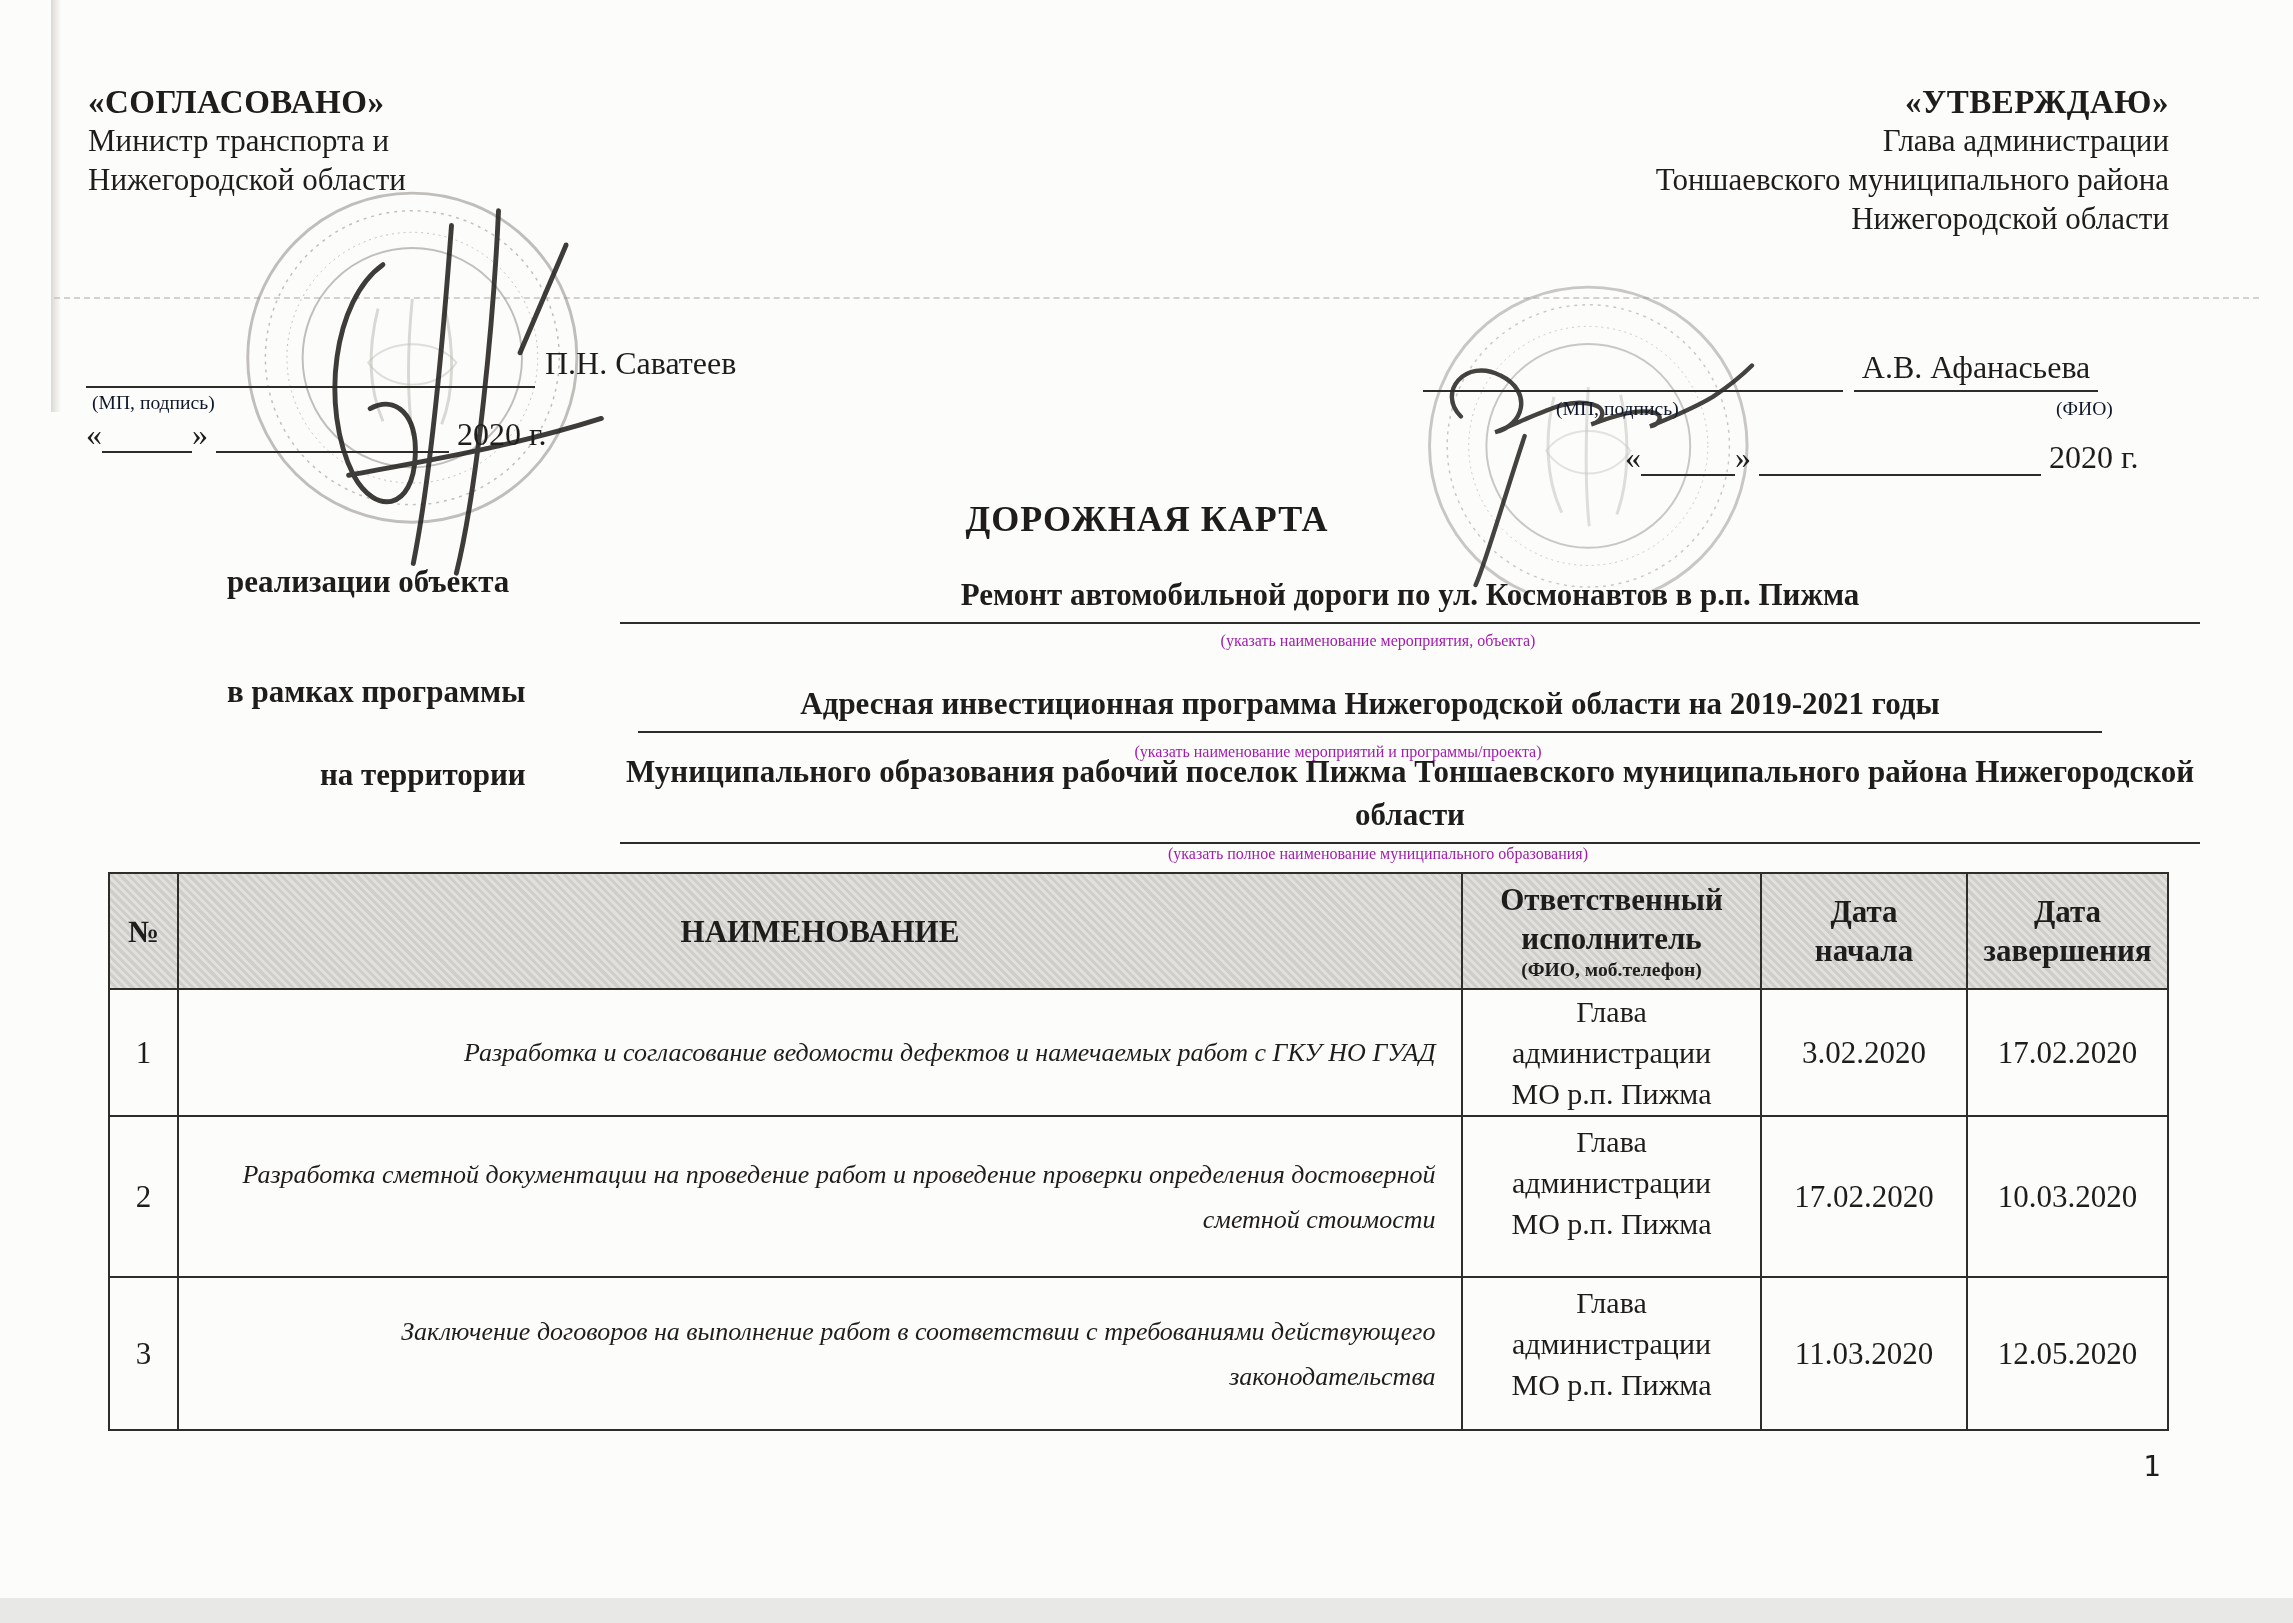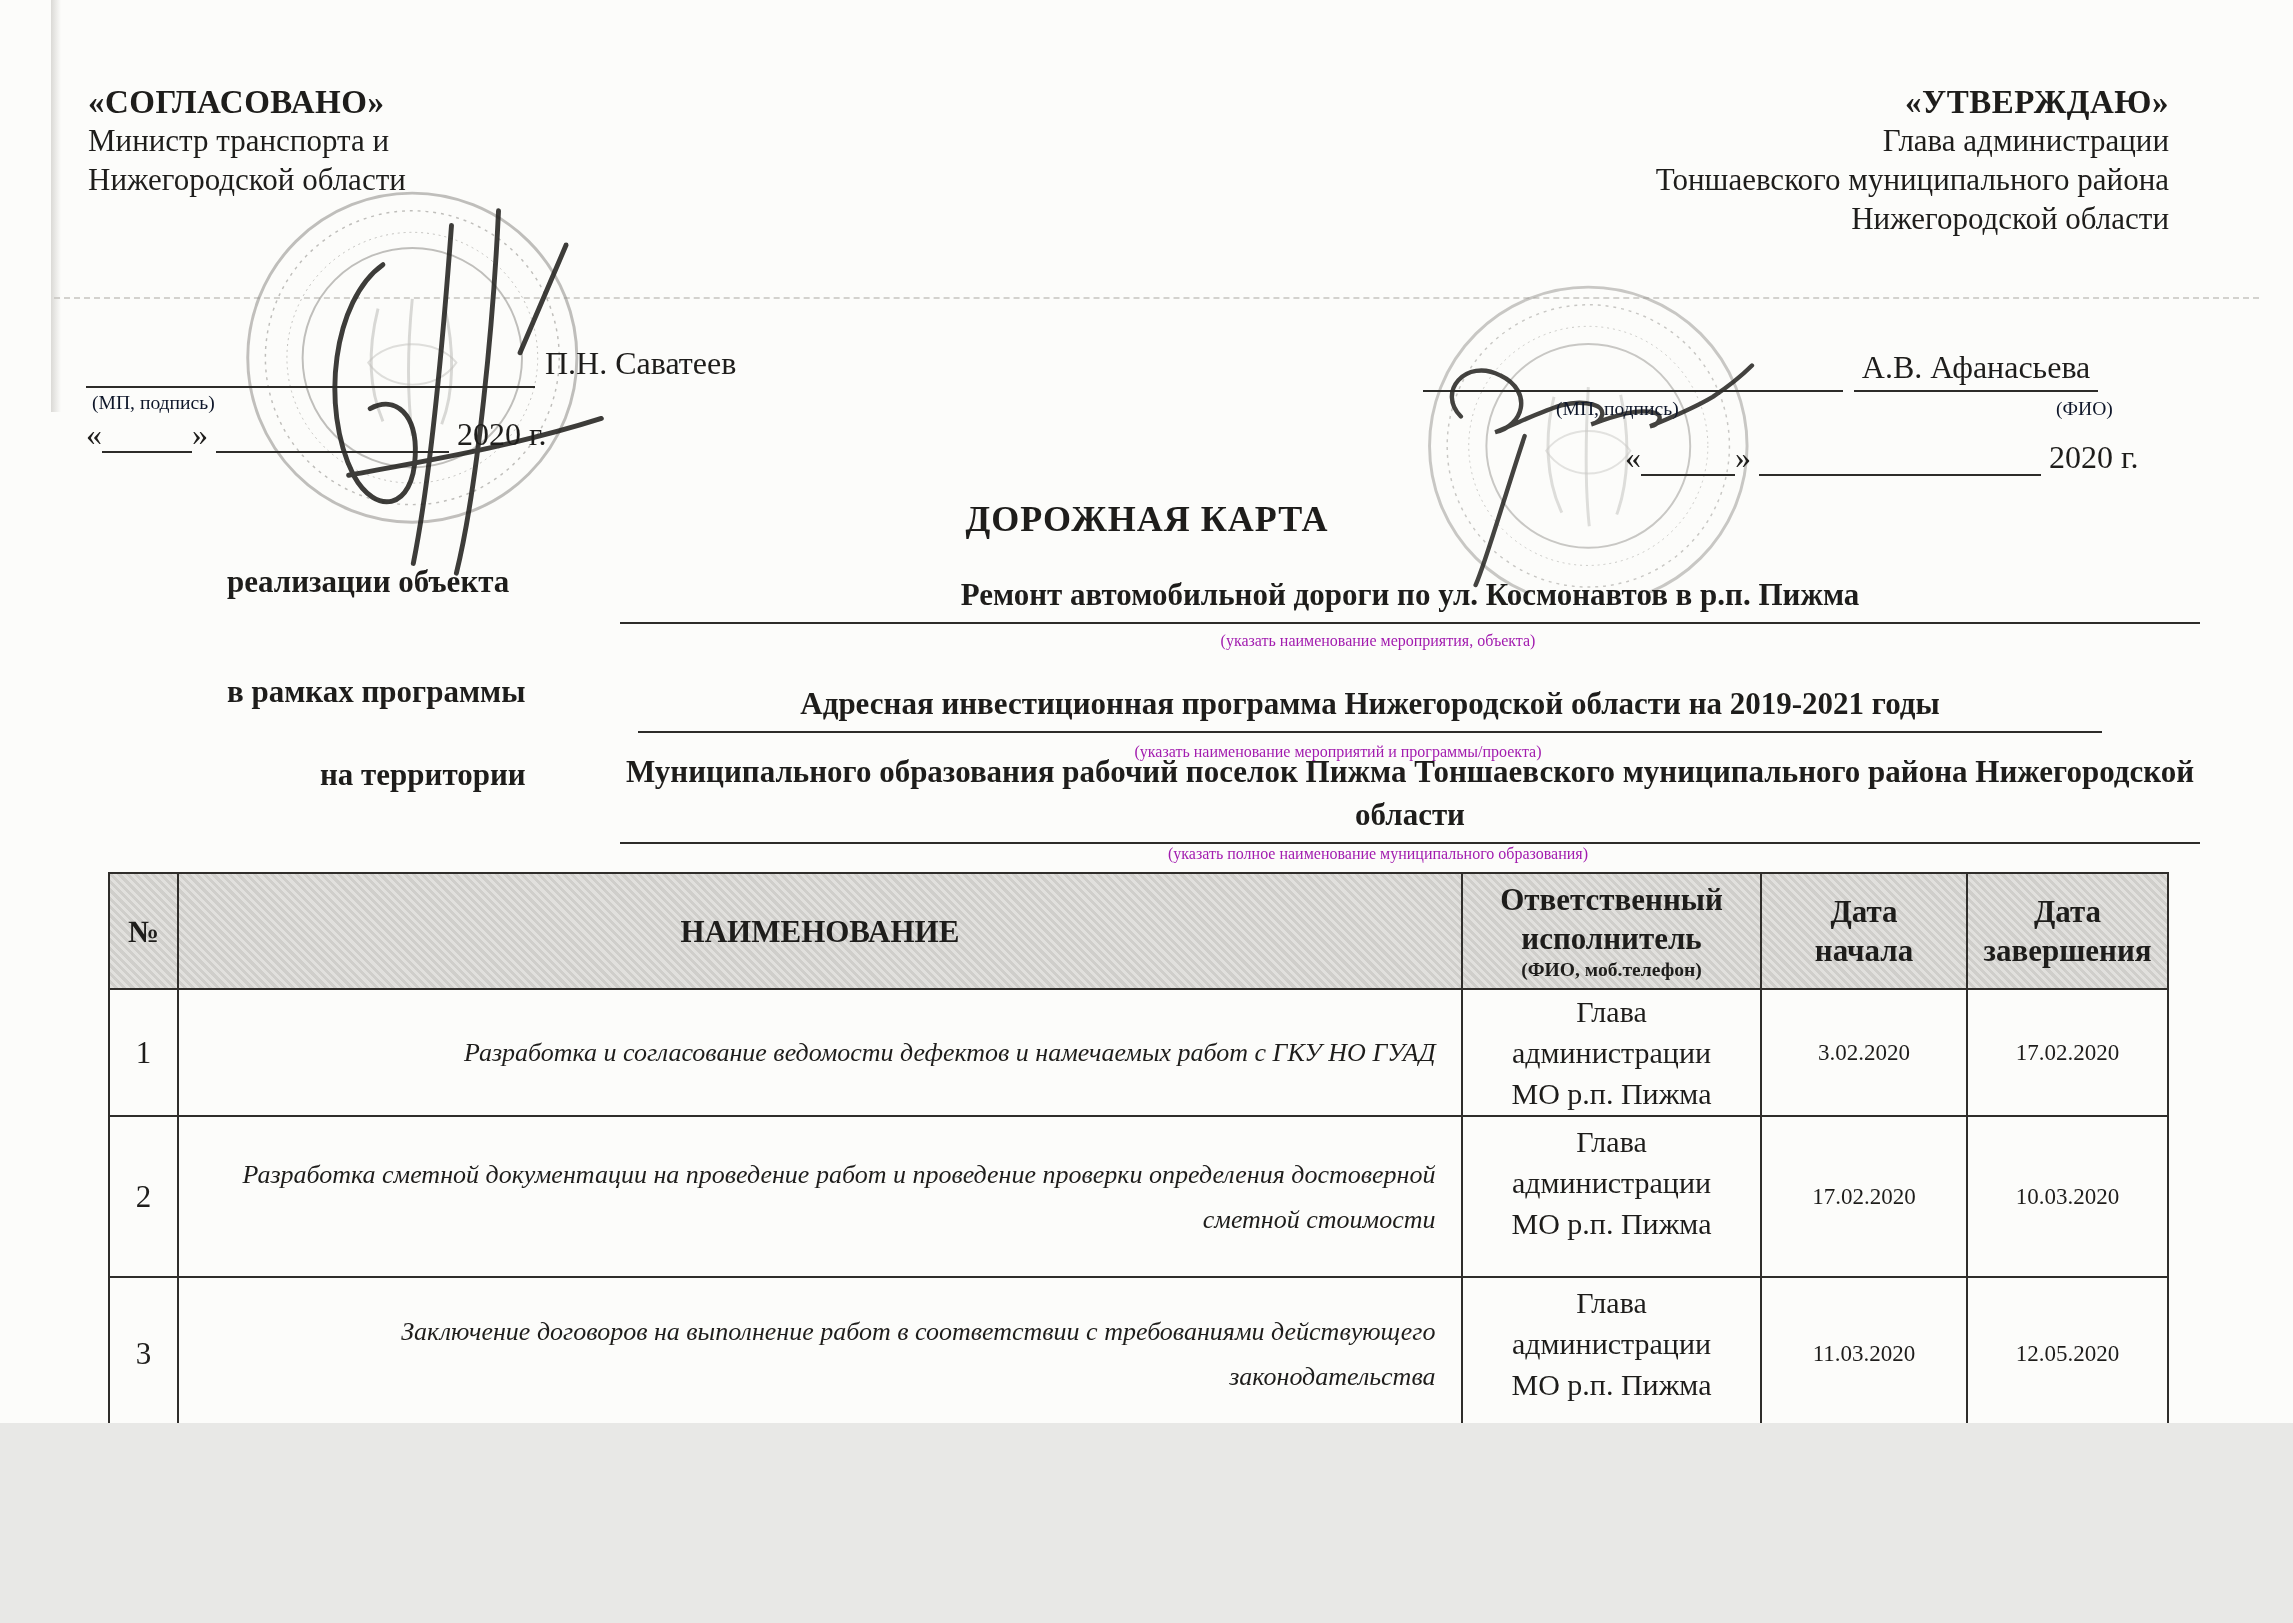--- a/index.html
+++ b/index.html
@@ -1,18 +1,18 @@
 <!DOCTYPE html>
 <html><head>
 <meta charset="utf-8">
 <style>
   html,body{margin:0;padding:0;background:#e8e8e6;}
   .page{
     position:relative;
-    width:2294px;height:1423px;
+    width:2294px;height:1598px;
     background:#fcfcfa;
     font-family:"Liberation Serif","DejaVu Serif",serif;
     color:#1e1d1b;
     overflow:hidden;
   }
   .abs{position:absolute;}
   .appr-title{font-weight:bold;font-size:33px;letter-spacing:0.5px;}
   .appr-line{font-size:31px;line-height:39px;}
   .small-cap{font-size:19.6px;color:#0f172a;}
   .sig-line{border-top:2px solid #2d2c29;height:0;}
@@ -26,21 +26,21 @@
   table.road td,table.road th{border:2.9px solid #2f2d2a;vertical-align:middle;overflow:hidden;}
   table.road th{
     background:#d7d6d2;
     background-image:repeating-linear-gradient(45deg,rgba(255,255,255,.25) 0 2.9px,rgba(120,118,112,.08) 2.9px 5.9px);
     font-size:31px;font-weight:bold;text-align:center;white-space:pre-line;line-height:39px;
   }
   .th-sub{font-size:19.6px;font-weight:bold;display:block;line-height:23.5px;}
   td.c-num{text-align:center;font-size:31px;}
   td.c-name{font-size:26px;line-height:45px;padding:7.8px 25.5px 7.8px 23.5px;text-align:right;font-style:italic;}
   td.c-resp{font-size:30px;line-height:41px;text-align:center;white-space:pre-line;}
-  td.c-date{font-size:23px;text-align:center;}
+  td.c-date{font-size:31px;text-align:center;}
   .page-num{font-family:"DejaVu Sans Mono",monospace;font-size:29px;}
   .scan-dash{border-top:2px dashed #c6c4c0;opacity:.75;}
   .edge-artifact{background:linear-gradient(to right,#b9b7b2,rgba(185,183,178,0));opacity:.5;}
   svg{display:block;}
 </style>
 </head>
 <body>
 
 <div class="page">
 

